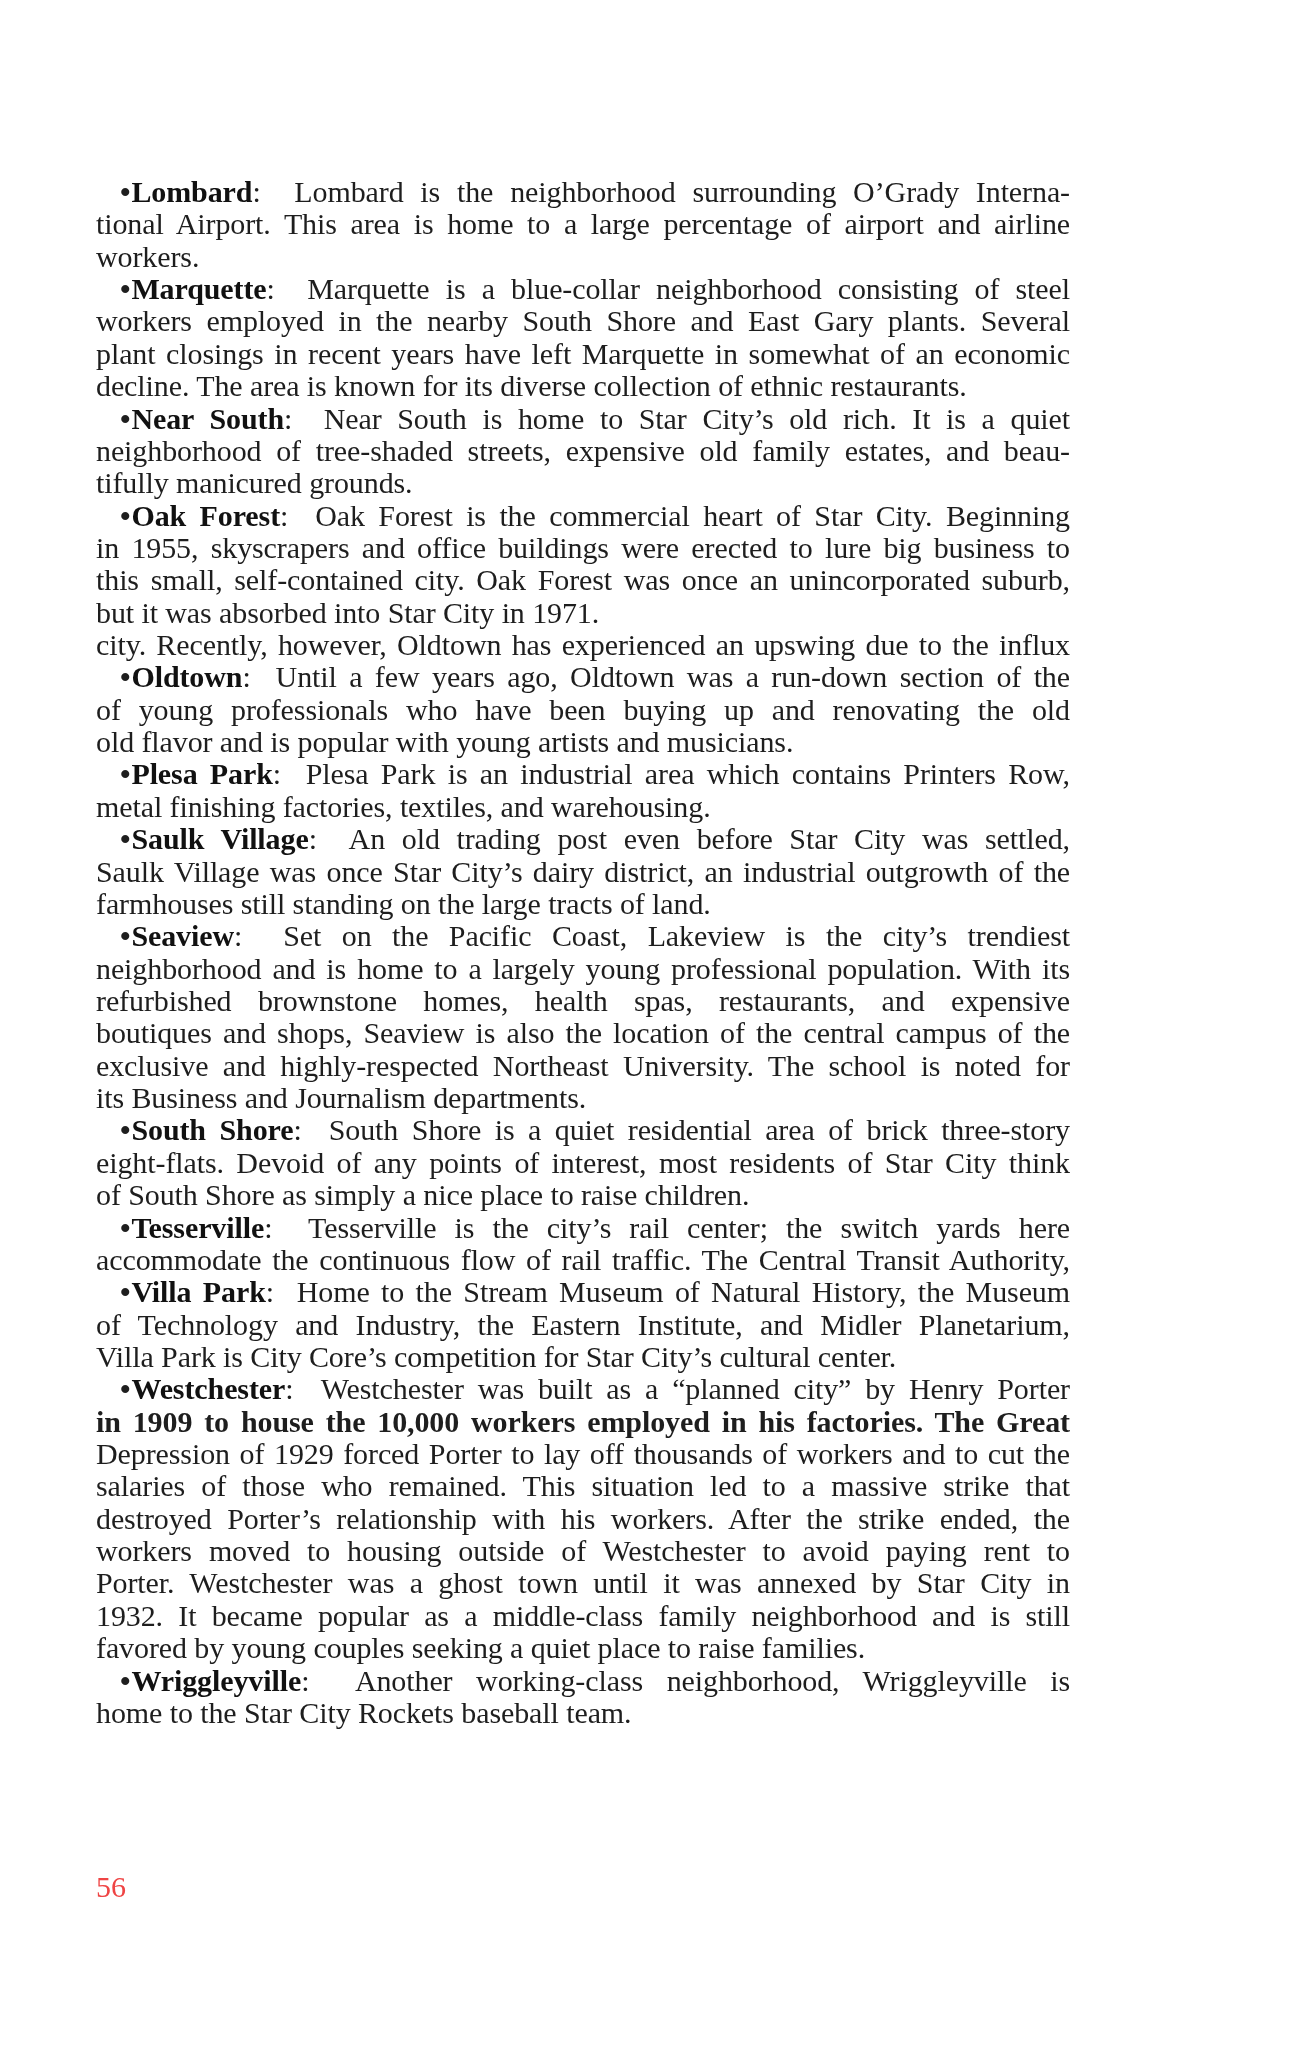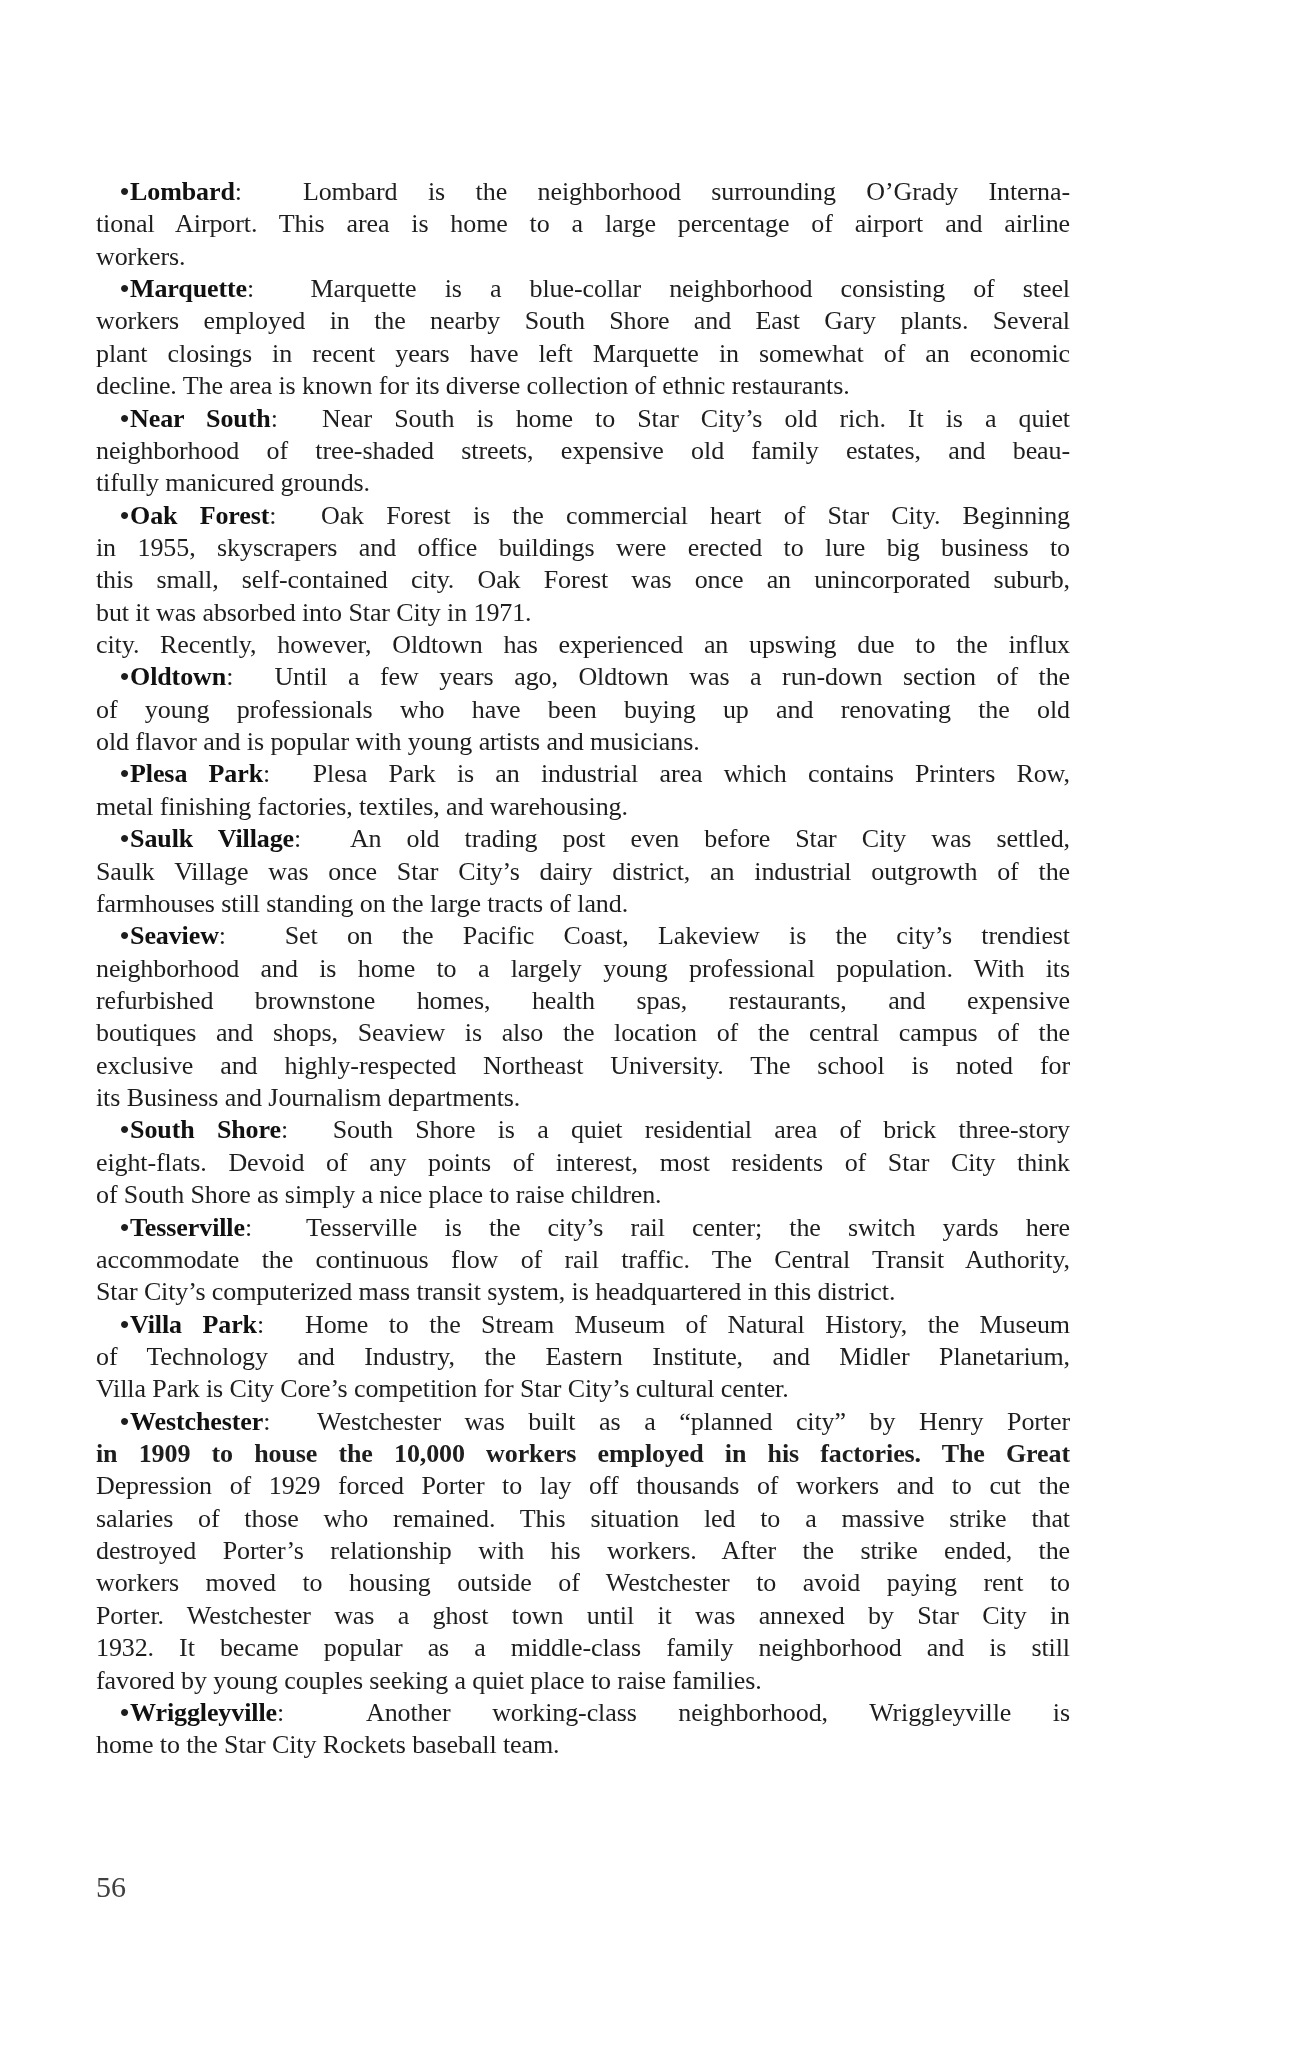--- a/index.html
+++ b/index.html
@@ -4,36 +4,36 @@
 <style>
   html, body { margin: 0; padding: 0; background: #ffffff; }
   body { width: 1300px; height: 2048px; position: relative; overflow: hidden; }
   .page { position: absolute; left: 96px; top: 176px; width: 974px; }
   .entry { margin: 0; padding: 0; }
   .line {
     display: block;
     height: 32.36px;
     line-height: 32.36px;
     font-family: "Liberation Serif", "DejaVu Serif", serif;
-    font-size: 26px;
+    font-size: 30px;
     color: #1e1e1e;
     white-space: nowrap;
     text-align: justify;
     text-align-last: justify;
     letter-spacing: -0.1px;
     overflow: visible;
   }
   .line.last { text-align-last: left; }
   .line.first { padding-left: 24px; }
   .term { font-weight: bold; color: #111; }
   .bullet { font-weight: bold; margin-right: 1px; }
   .folio {
     position: absolute; left: 96px; top: 1870px;
     font-family: "Liberation Serif", "DejaVu Serif", serif;
-    font-size: 30px; color: #404040;
+    font-size: 30px; color: #ef4444;
   }
 </style>
 </head>
 <body>
 
 <div class="page" id="page-body">
     <div class="entry">
       <span class="line first" style="white-space: normal;"><span class="bullet">•</span><span class="term">Lombard</span><span>:&nbsp; </span><span>Lombard is the neighborhood surrounding O’Grady Interna-</span></span>
       <span class="line" style="white-space: normal;">tional Airport. This area is home to a large percentage of airport and airline</span>
       <span class="line last" style="white-space: normal;">workers.</span>
@@ -79,21 +79,20 @@
       <span class="line last" style="white-space: normal;">its Business and Journalism departments.</span>
     </div>
     <div class="entry">
       <span class="line first" style="white-space: normal;"><span class="bullet">•</span><span class="term">South Shore</span><span>:&nbsp; </span><span>South Shore is a quiet residential area of brick three-story</span></span>
       <span class="line" style="white-space: normal;">eight-flats. Devoid of any points of interest, most residents of Star City think</span>
       <span class="line last" style="white-space: normal;">of South Shore as simply a nice place to raise children.</span>
     </div>
     <div class="entry">
       <span class="line first" style="white-space: normal; font-family: Liberation Serif, serif;"><span class="bullet">•</span><span class="term">Tesserville</span><span>:&nbsp; </span><span>Tesserville is the city’s rail center; the switch yards here</span></span>
       <span class="line" style="white-space: normal;">accommodate the continuous flow of rail traffic. The Central Transit Authority,</span>
-      <span class="line last" style="white-space: normal;">Star City’s computerized mass transit system, is headquartered in this district.</span>
     </div>
     <div class="entry">
       <span class="line first" style="white-space: normal;"><span class="bullet">•</span><span class="term">Villa Park</span><span>:&nbsp; </span><span>Home to the Stream Museum of Natural History, the Museum</span></span>
       <span class="line" style="white-space: normal;">of Technology and Industry, the Eastern Institute, and Midler Planetarium,</span>
       <span class="line last" style="white-space: normal;">Villa Park is City Core’s competition for Star City’s cultural center.</span>
     </div>
     <div class="entry">
       <span class="line first" style="white-space: normal;"><span class="bullet">•</span><span class="term">Westchester</span><span>:&nbsp; </span><span>Westchester was built as a “planned city” by Henry Porter</span></span>
       <span class="line" style="white-space: normal; font-weight: bold;">in 1909 to house the 10,000 workers employed in his factories. The Great</span>
       <span class="line" style="white-space: normal;">Depression of 1929 forced Porter to lay off thousands of workers and to cut the</span>

